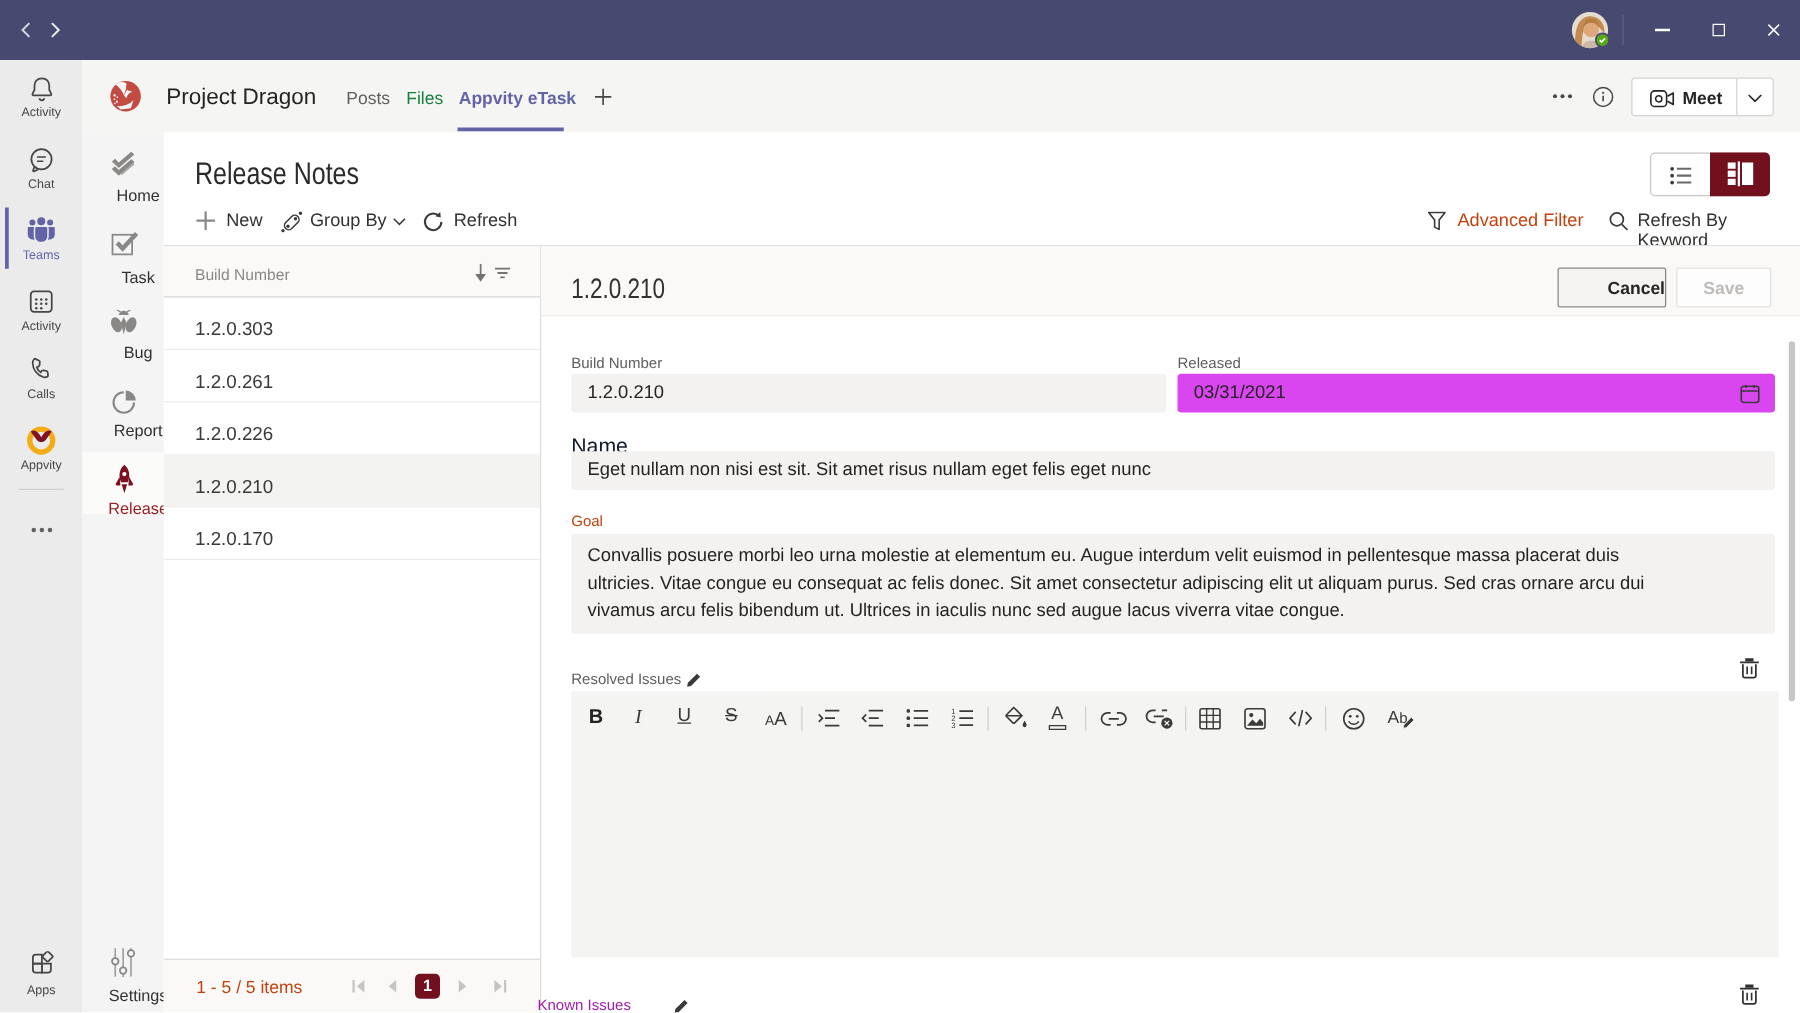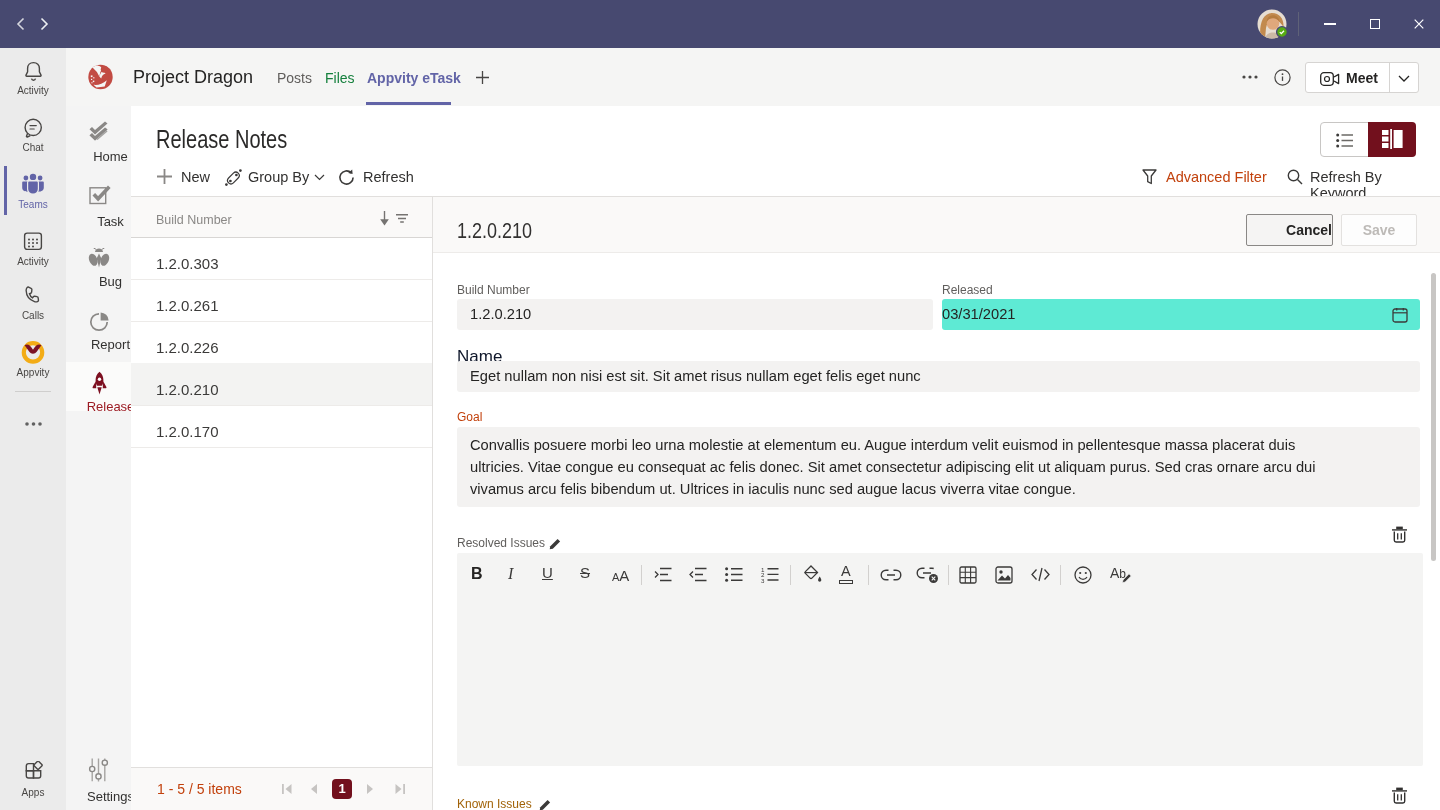--- a/index.html
+++ b/index.html
@@ -309,21 +309,21 @@
 <div class="abs" style="left:432px;top:197px;width:1px;height:613px;background:#e1dfdd"></div>
 
 <div class="abs" style="left:433px;top:197px;width:1007px;height:56px;background:#faf9f8;border-bottom:1px solid #edebe9"></div>
 <div class="abs" style="left:457px;top:218px;font-size:22.5px;color:#323130;transform:scaleX(.8);transform-origin:left">1.2.0.210</div>
 <div class="abs" style="left:1246px;top:214px;width:87px;height:32px;background:#f5f4f3;border:1px solid #8a8886;border-radius:2px;font-size:14px;font-weight:bold;color:#252423;text-align:right;line-height:30px">Cancel</div>
 <div class="abs" style="left:1341px;top:214px;width:76px;height:32px;background:#fdfdfd;border:1px solid #e3e1df;border-radius:2px;font-size:14px;font-weight:bold;color:#bdbab7;text-align:center;line-height:30px">Save</div>
 
 <div class="abs" style="left:457px;top:283px;font-size:12px;color:#605e5c">Build Number</div>
 <div class="abs" style="left:457px;top:299px;width:476px;height:31px;background:#f3f2f1;border-radius:3px;font-size:14.7px;color:#252423;line-height:31px;padding-left:13px">1.2.0.210</div>
 <div class="abs" style="left:942px;top:283px;font-size:12px;color:#605e5c">Released</div>
-<div class="abs" style="left:942px;top:299px;width:478px;height:31px;background:#5eead4;border-radius:3px;font-size:14.7px;color:#252423;line-height:31px;">03/31/2021</div>
+<div class="abs" style="left:942px;top:299px;width:478px;height:31px;background:#d946ef;border-radius:3px;font-size:14.7px;color:#252423;line-height:31px;padding-left:13px">03/31/2021</div>
 <svg class="abs" style="left:1392px;top:307px" width="16" height="16" viewBox="0 0 16 16">
     <rect x="1" y="2" width="14" height="13" rx="2" fill="none" stroke="#3b3a39" stroke-width="1.3"></rect>
     <path d="M1 5.8h14" stroke="#3b3a39" stroke-width="1.2"></path>
     <path d="M4.7 1v2.4M11.3 1v2.4" stroke="#3b3a39" stroke-width="1.3"></path>
   </svg>
 <div class="abs" style="left:457px;top:347px;font-size:17px;color:#0f172a">Name</div>
 <div class="abs" style="left:457px;top:361px;width:963px;height:31px;background:#f3f2f1;border-radius:3px;font-size:14.7px;color:#252423;line-height:31px;padding-left:13px">Eget nullam non nisi est sit. Sit amet risus nullam eget felis eget nunc</div>
 <div class="abs" style="left:457px;top:410px;font-size:12px;color:#c2410c">Goal</div>
 <div class="abs" style="left:457px;top:427px;width:963px;height:80px;background:#f3f2f1;border-radius:3px;font-size:14.7px;color:#252423;line-height:22px;padding:7px 13px 0 13px;white-space:nowrap">Convallis posuere morbi leo urna molestie at elementum eu. Augue interdum velit euismod in pellentesque massa placerat duis<br>ultricies. Vitae congue eu consequat ac felis donec. Sit amet consectetur adipiscing elit ut aliquam purus. Sed cras ornare arcu dui<br>vivamus arcu felis bibendum ut. Ultrices in iaculis nunc sed augue lacus viverra vitae congue.</div>
 
@@ -408,21 +408,21 @@
     <circle cx="9" cy="9" r="8" fill="none" stroke="#3b3a39" stroke-width="1.3"></circle>
     <circle cx="6.2" cy="7" r="1.1" fill="#3b3a39"></circle>
     <circle cx="11.8" cy="7" r="1.1" fill="#3b3a39"></circle>
     <path d="M5 11a4.5 4.5 0 0 0 8 0" fill="none" stroke="#3b3a39" stroke-width="1.2"></path>
   </svg>
 <div class="abs" style="left:1110px;top:565px;font-size:14px;color:#3b3a39">A<span style="font-size:12px">b</span></div>
 <svg class="abs" style="left:1122px;top:573px" width="10" height="11" viewBox="0 0 10 11">
     <path d="M7 .8l2.2 2.2-6 6L.5 9.8l.5-2.8z" fill="#3b3a39" stroke="#f4f4f3" stroke-width=".7"></path>
   </svg>
 
-<div class="abs" style="left:457px;top:797px;font-size:12px;color:#a16207">Known Issues</div>
+<div class="abs" style="left:430px;top:797px;font-size:12px;color:#a21caf">Known Issues</div>
 <svg class="abs" style="left:539px;top:799px" width="12" height="12" viewBox="0 0 12 12" fill="#3b3a39">
     <path d="M8.6.9l2.5 2.5-7.3 7.3L.7 11.3l.6-3.1z"></path>
   </svg>
 <svg class="abs" style="left:1391px;top:787px" width="17" height="18" viewBox="0 0 17 18">
     <rect x="5.2" y=".6" width="6.6" height="2.6" fill="#323130"></rect>
     <path d="M1 3.9h15" stroke="#323130" stroke-width="1.4"></path>
     <path d="M3.3 5.4v8.9c0 1 .75 1.75 1.75 1.75h6.9c1 0 1.75-.75 1.75-1.75V5.4" fill="none" stroke="#323130" stroke-width="1.4"></path>
     <path d="M6.7 7.2v6.2M10.3 7.2v6.2" stroke="#323130" stroke-width="1.3"></path>
   </svg>
 

